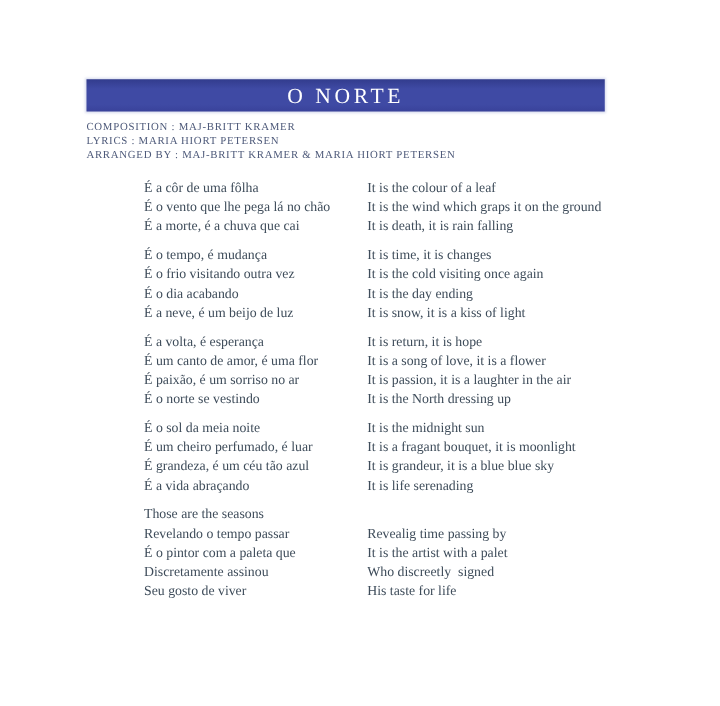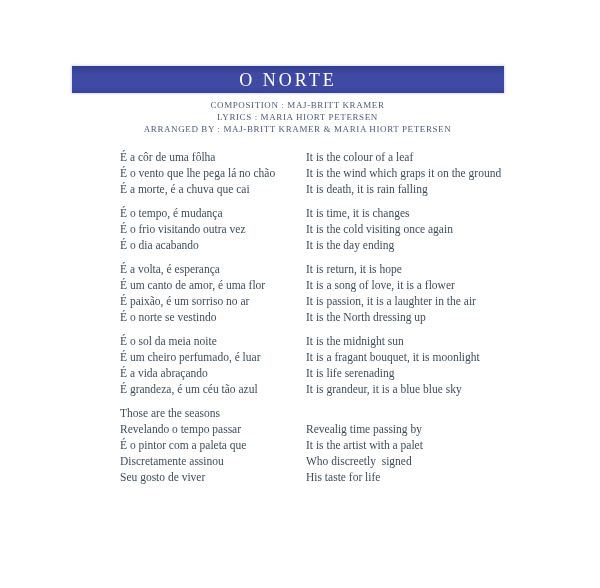--- a/index.html
+++ b/index.html
@@ -33,21 +33,20 @@
     letter-spacing: 3px;
     font-weight: 400;
     line-height: 1;
     padding-top: 1px;
   }
   .credits {
     position: absolute;
     left: 72px;
     top: 99px;
     width: 451px;
-    text-align: center;
     color: var(--credits);
     font-size: 9px;
     letter-spacing: 0.6px;
     line-height: 12px;
     white-space: nowrap;
   }
   .lyrics {
     position: absolute;
     left: 120px;
     top: 149px;
@@ -106,20 +105,24 @@
           <span class="en">It is time, it is changes</span>
         </div>
         <div class="line-row">
           <span class="pt">É o frio visitando outra vez</span>
           <span class="en">It is the cold visiting once again</span>
         </div>
         <div class="line-row">
           <span class="pt">É o dia acabando</span>
           <span class="en">It is the day ending</span>
         </div>
+        <div class="line-row">
+          <span class="pt">É a neve, é um beijo de luz</span>
+          <span class="en">It is snow, it is a kiss of light</span>
+        </div>
       </div>
       <div class="stanza">
         <div class="line-row">
           <span class="pt">É a volta, é esperança</span>
           <span class="en">It is return, it is hope</span>
         </div>
         <div class="line-row">
           <span class="pt">É um canto de amor, é uma flor</span>
           <span class="en">It is a song of love, it is a flower</span>
         </div>
@@ -135,26 +138,26 @@
       <div class="stanza">
         <div class="line-row">
           <span class="pt">É o sol da meia noite</span>
           <span class="en">It is the midnight sun</span>
         </div>
         <div class="line-row">
           <span class="pt">É um cheiro perfumado, é luar</span>
           <span class="en">It is a fragant bouquet, it is moonlight</span>
         </div>
         <div class="line-row">
+          <span class="pt">É grandeza, é um céu tão azul</span>
+          <span class="en">It is grandeur, it is a blue blue sky</span>
+        </div>
+        <div class="line-row">
           <span class="pt">É a vida abraçando</span>
           <span class="en">It is life serenading</span>
-        </div>
-        <div class="line-row">
-          <span class="pt">É grandeza, é um céu tão azul</span>
-          <span class="en">It is grandeur, it is a blue blue sky</span>
         </div>
       </div>
       <div class="stanza">
         <div class="line-row">
           <span class="en">Those are the seasons</span>
         </div>
         <div class="line-row">
           <span class="pt">Revelando o tempo passar</span>
           <span class="en">Revealig time passing by</span>
         </div>

